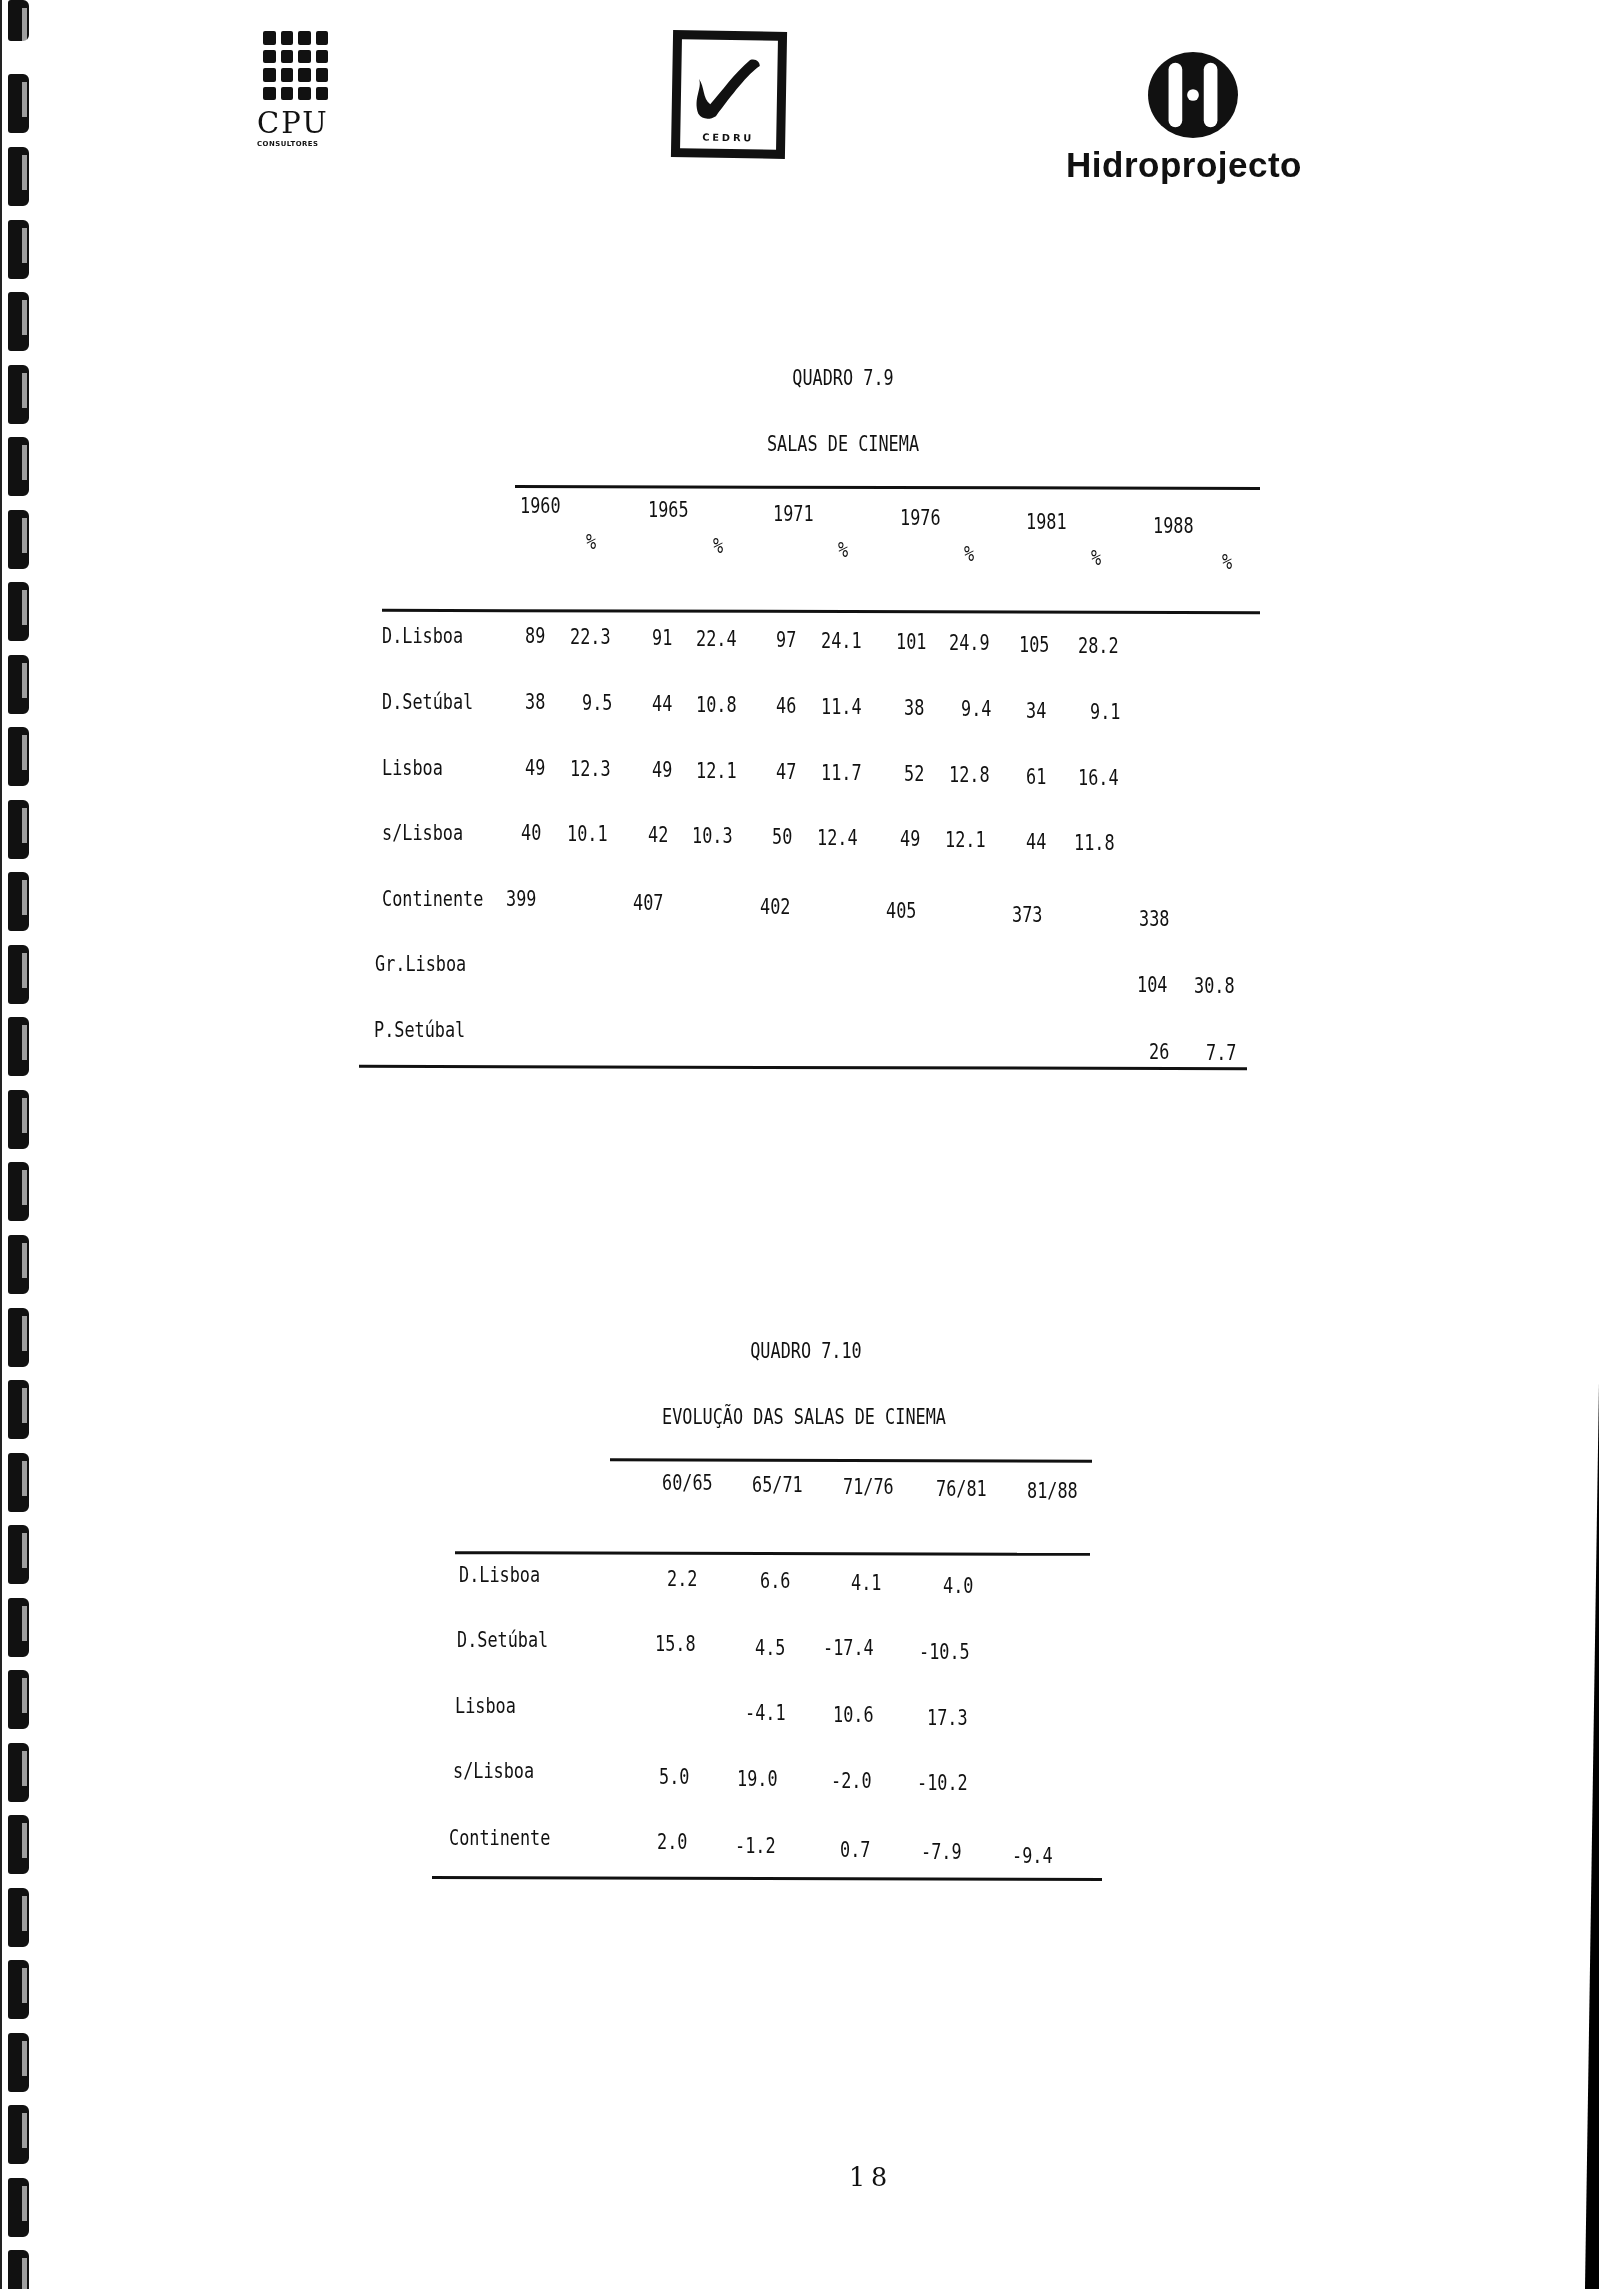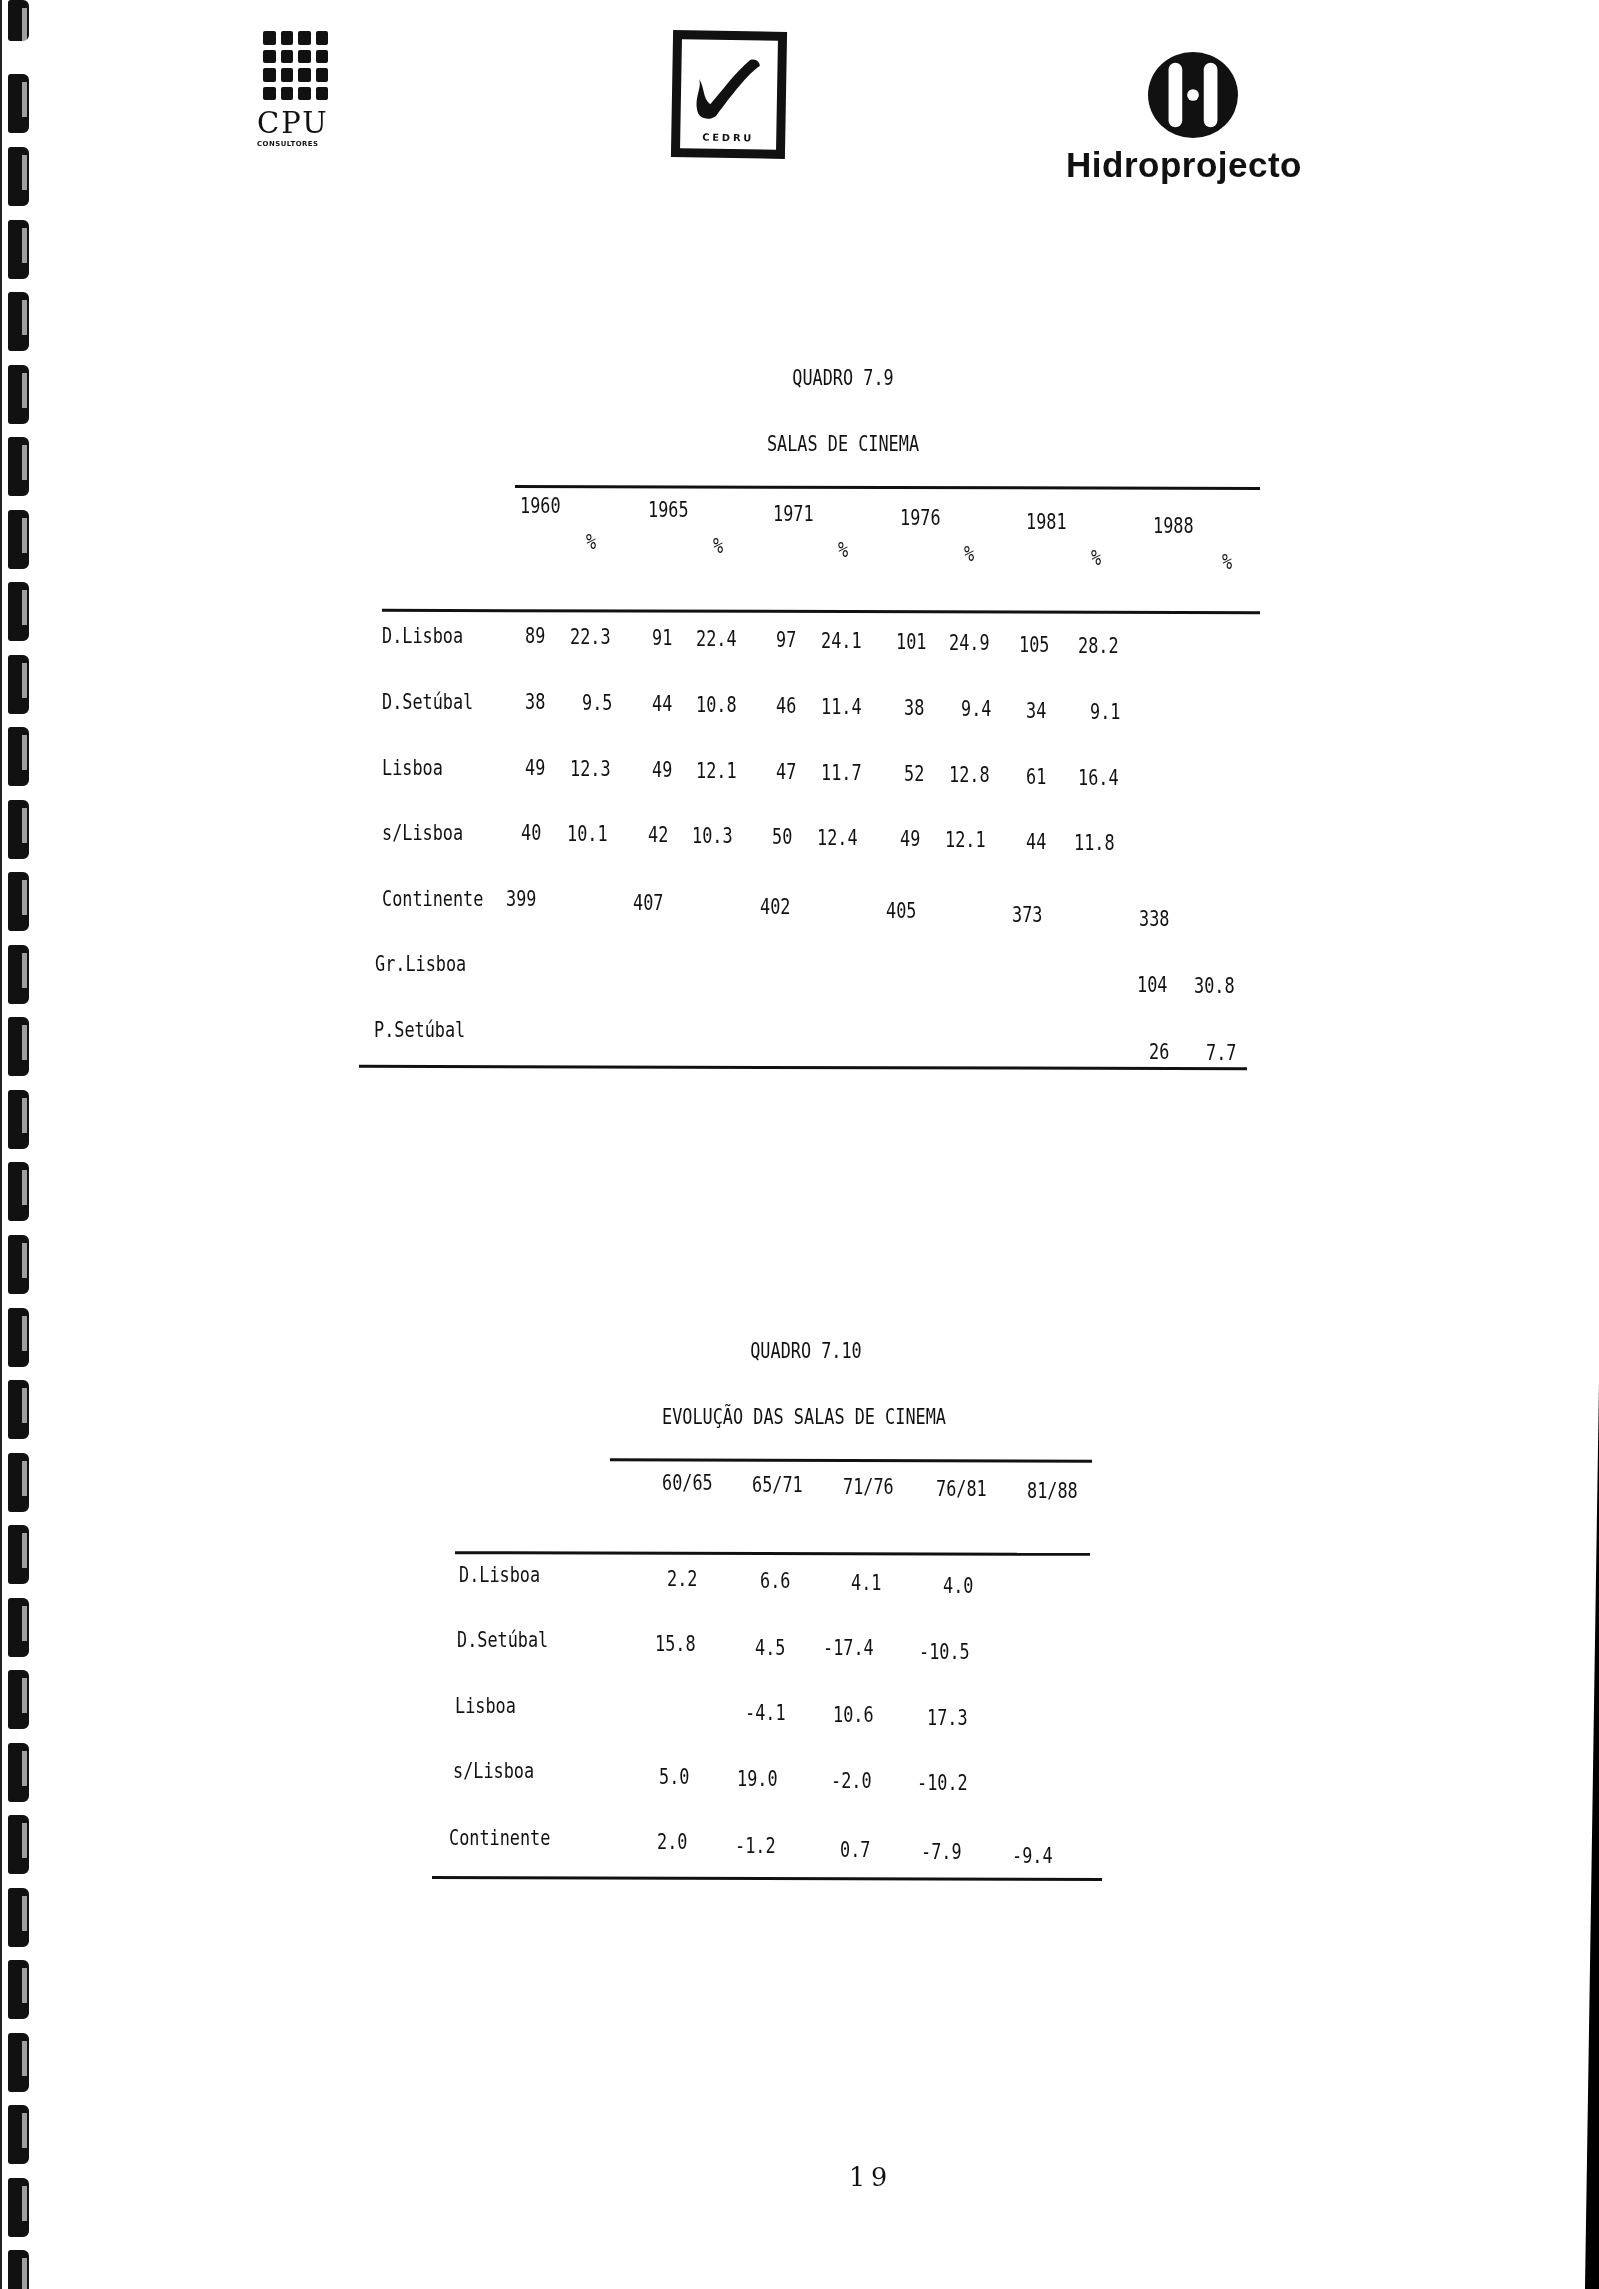--- a/index.html
+++ b/index.html
@@ -262,14 +262,14 @@
   <div class="abs mono" style="left:449px;top:1825px">Continente</div>
   <div class="abs mono" style="left:657px;top:1829px">2.0</div>
   <div class="abs mono" style="left:735px;top:1833px">-1.2</div>
   <div class="abs mono" style="left:840px;top:1837px">0.7</div>
   <div class="abs mono" style="left:921px;top:1839px">-7.9</div>
   <div class="abs mono" style="left:1012px;top:1843px">-9.4</div>
 </div>
 
 <div class="rule" style="left:432px;top:1877px;width:670px;transform:rotate(0.15deg)"></div>
 
-<div class="abs" style="left:849px;top:2162px;font-family:'DejaVu Serif',serif;font-size:25.5px;letter-spacing:5.9px">19</div>
+<div class="abs" style="left:849px;top:2162px;font-family:'DejaVu Serif',serif;font-size:25.5px;letter-spacing:5.9px">18</div>
 
 
 </body></html>

